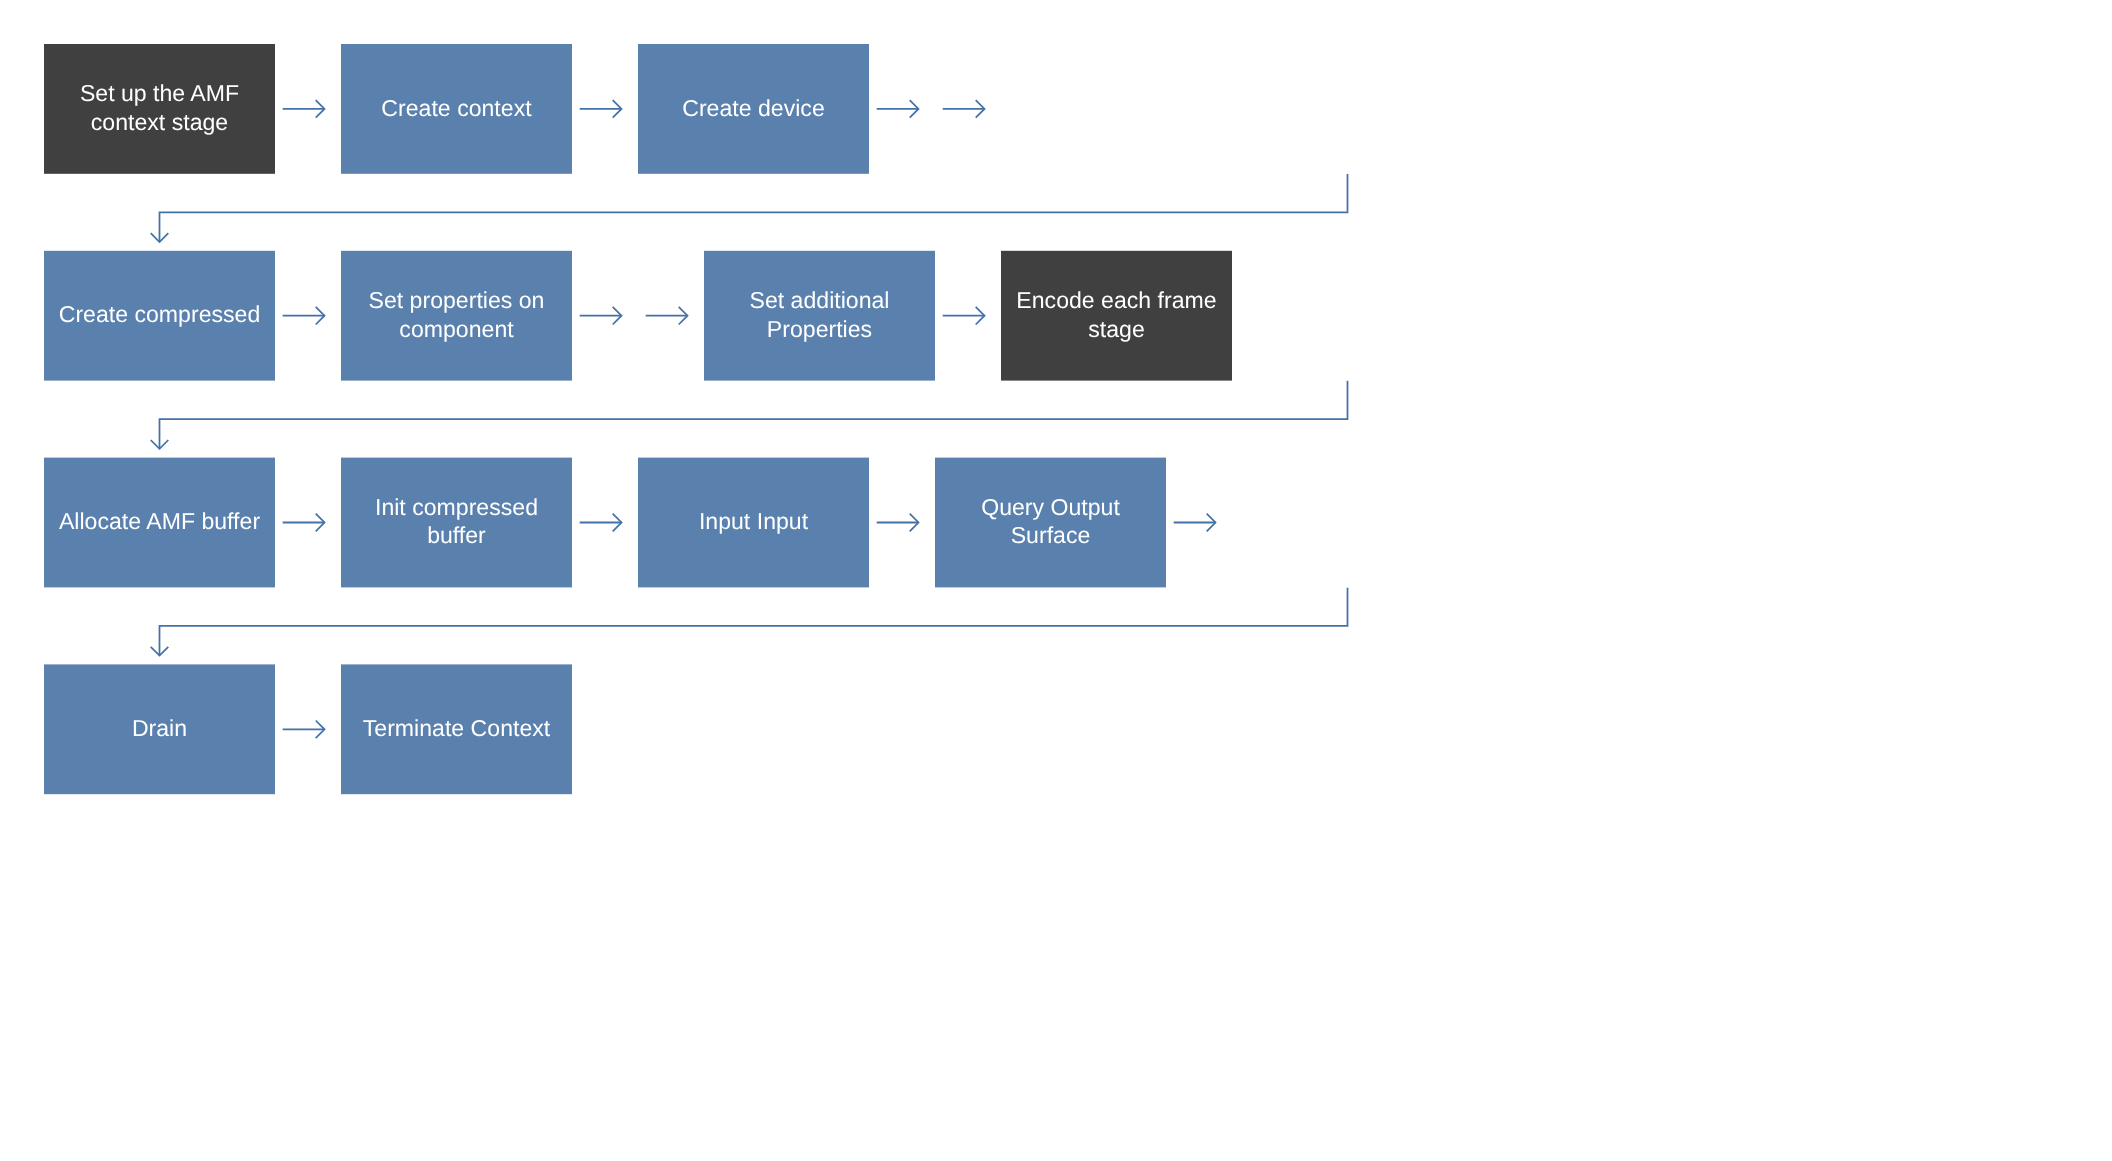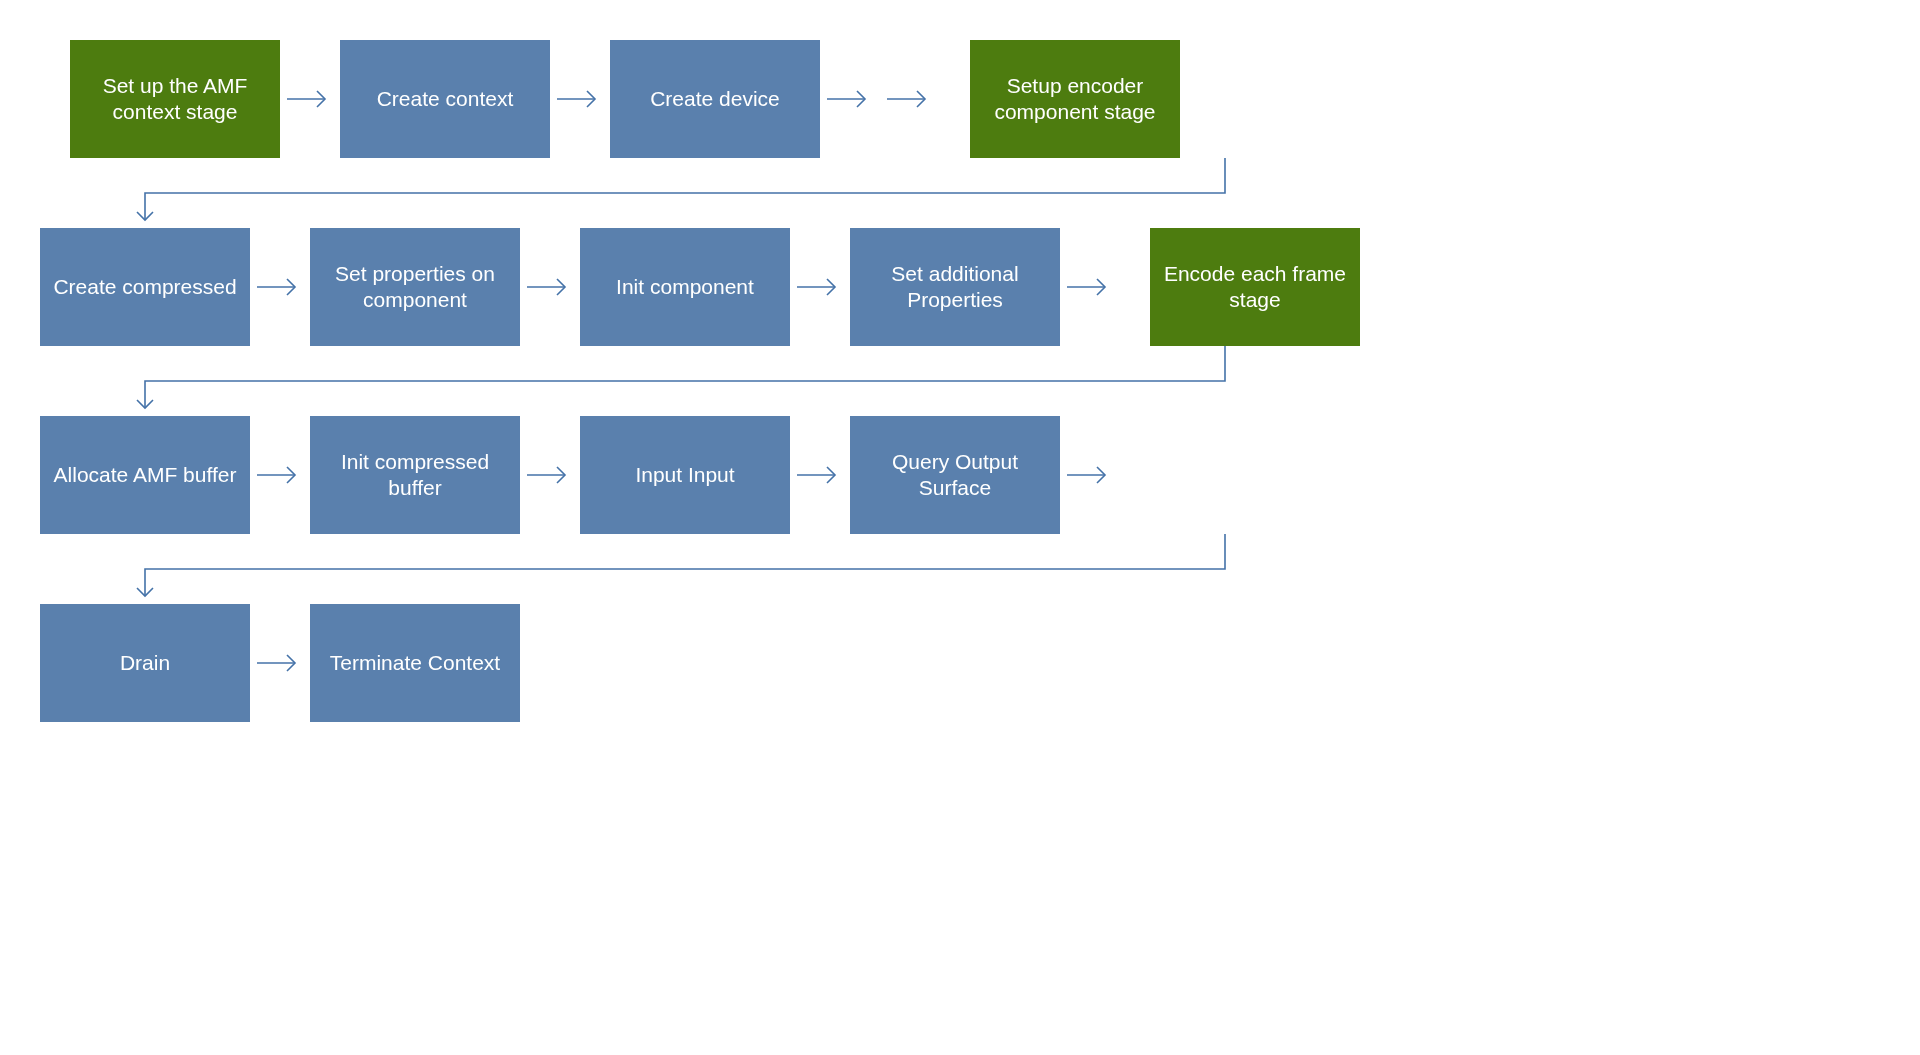--- a/index.html
+++ b/index.html
@@ -26,21 +26,21 @@
     justify-content: center;
     text-align: center;
     color: #ffffff;
     font-size: 21px;
     line-height: 1.25;
     padding: 8px;
     box-sizing: border-box;
     flex-shrink: 0;
   }
   .blue { background: #5A80AD; }
-  .red  { background: #4d7c0f; margin-left: 30px; }
+  .red  { background: #404040; }
   .harrow {
     width: 60px;
     display: flex;
     align-items: center;
     justify-content: center;
     flex-shrink: 0;
   }
   .harrow svg { display: block; }
   .wrap {
     height: 70px;
@@ -89,23 +89,20 @@
         </svg>
     </div>
     <div class="harrow">
       <svg width="50" height="30" viewBox="0 0 50 30">
           <g stroke="#4472A8" stroke-width="1.6" fill="none">
             <line x1="2" y1="15" x2="40" y2="15"></line>
             <polyline points="32,7 40,15 32,23"></polyline>
           </g>
         </svg>
     </div>
-    <div class="box red">
-        <span>Setup encoder component stage</span>
-      </div>
   </div>
 
   <div class="wrap">
     <svg width="1310" height="70" viewBox="0 0 1310 70">
       <g stroke="#4472A8" stroke-width="1.6" fill="none">
         <path d="M 1185 0 L 1185 35 L 105 35 L 105 62"></path>
         <polyline points="97,54 105,62 113,54"></polyline>
       </g>
     </svg>
   </div>
@@ -126,23 +123,20 @@
         <span>Set properties on component</span>
       </div>
     <div class="harrow">
       <svg width="50" height="30" viewBox="0 0 50 30">
           <g stroke="#4472A8" stroke-width="1.6" fill="none">
             <line x1="2" y1="15" x2="40" y2="15"></line>
             <polyline points="32,7 40,15 32,23"></polyline>
           </g>
         </svg>
     </div>
-    <div class="box blue">
-        <span>Init component</span>
-      </div>
     <div class="harrow">
       <svg width="50" height="30" viewBox="0 0 50 30">
           <g stroke="#4472A8" stroke-width="1.6" fill="none">
             <line x1="2" y1="15" x2="40" y2="15"></line>
             <polyline points="32,7 40,15 32,23"></polyline>
           </g>
         </svg>
     </div>
     <div class="box blue">
         <span>Set additional Properties</span>

